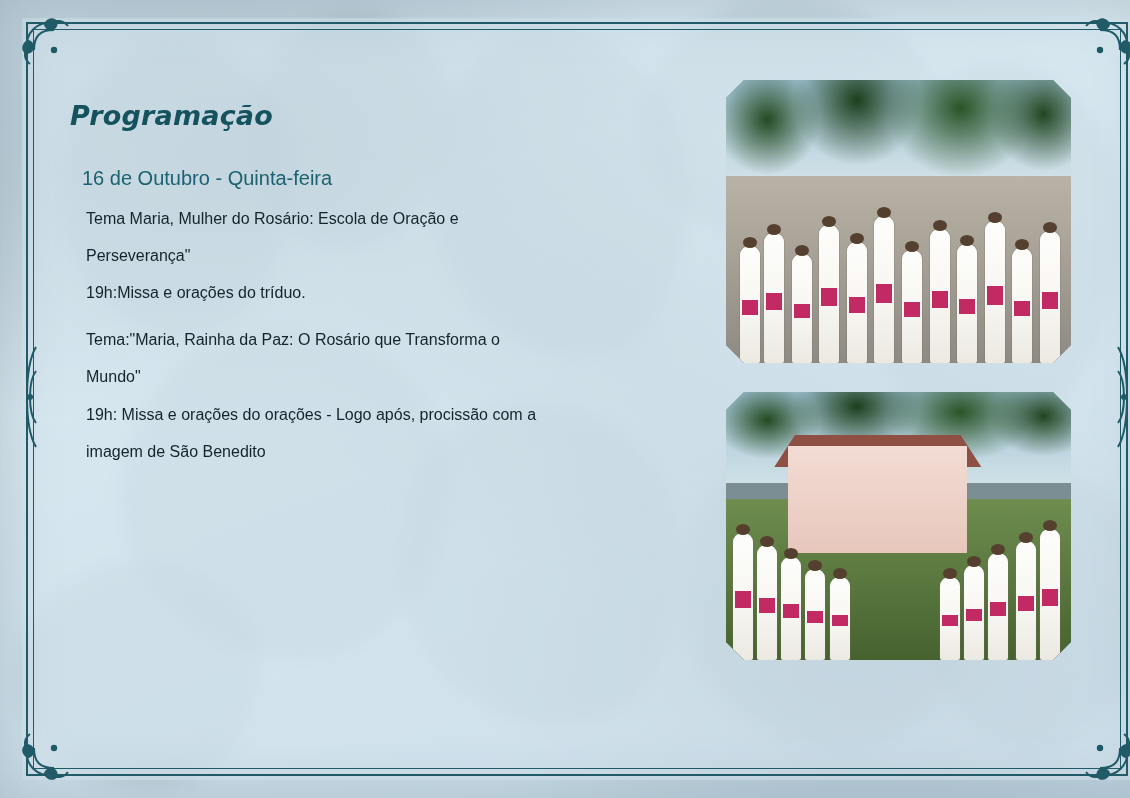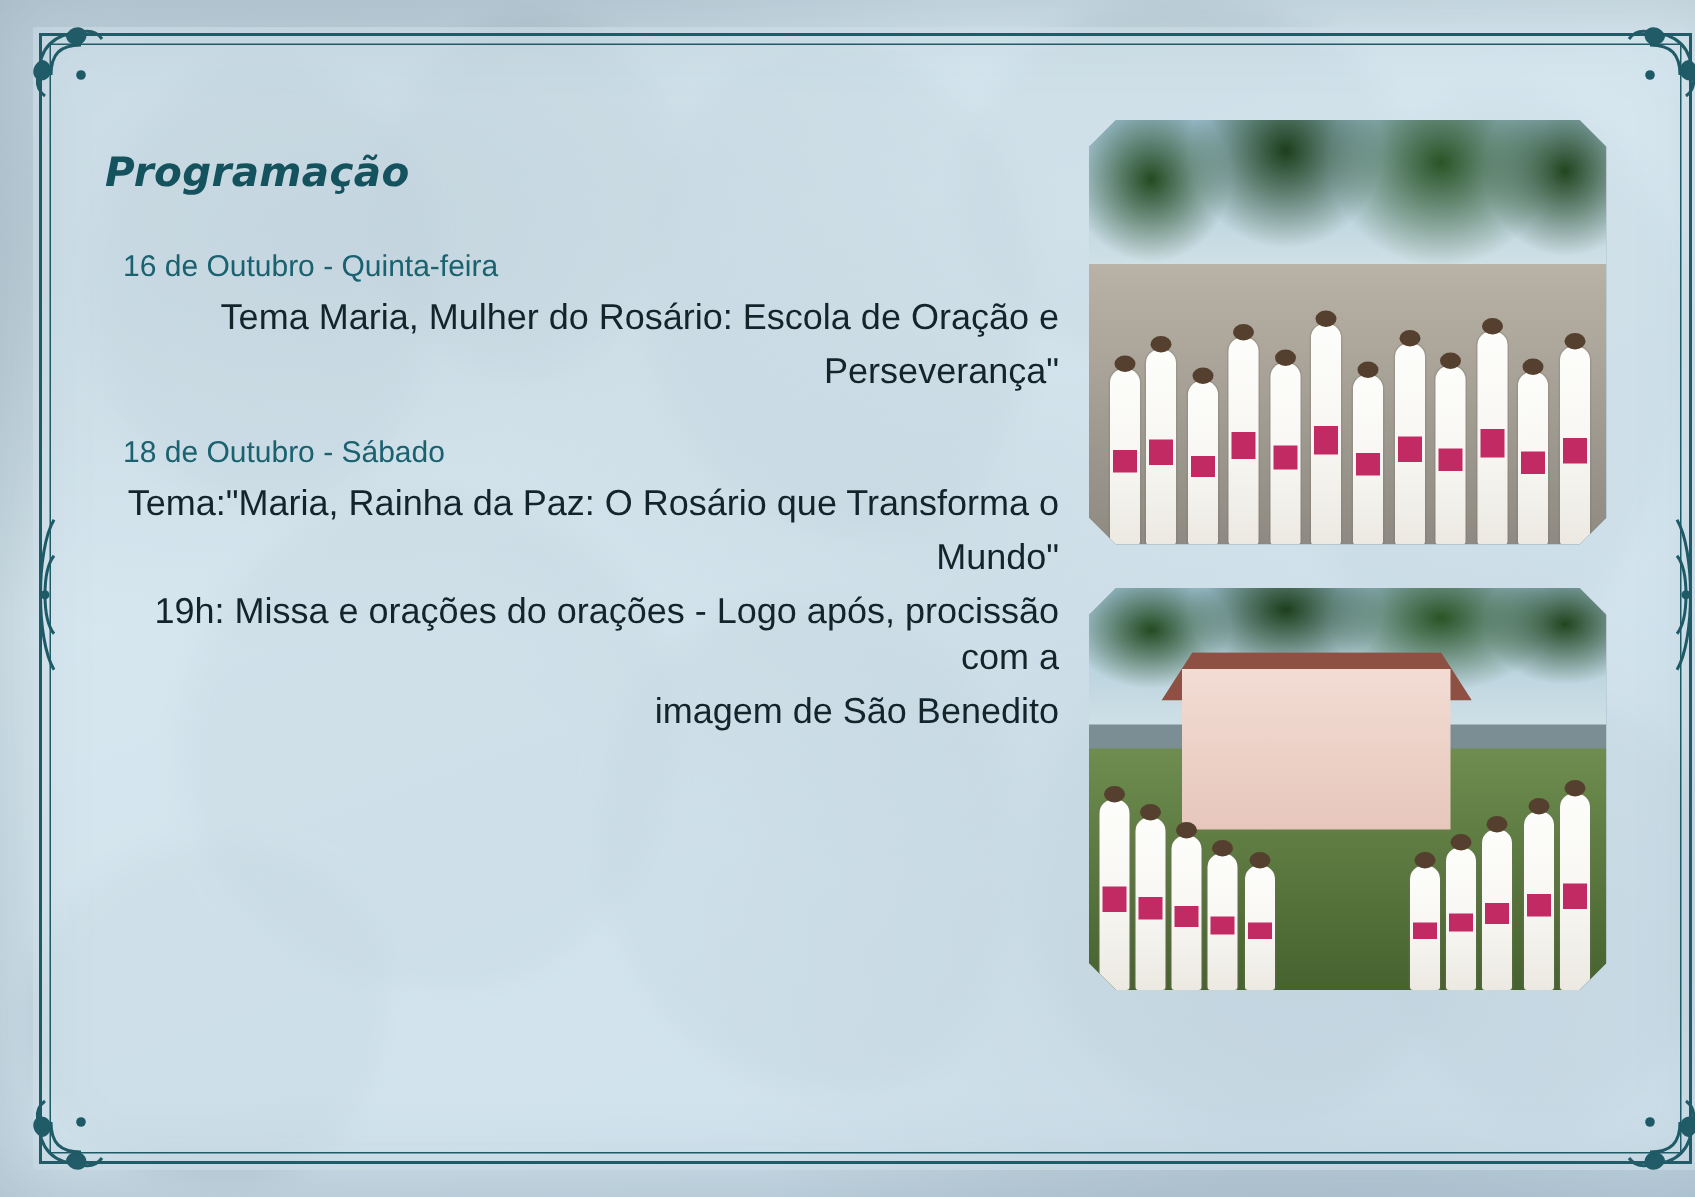--- a/index.html
+++ b/index.html
@@ -105,25 +105,24 @@
   }
   .block { margin-bottom: 26px; }
   .block:last-child { margin-bottom: 0; }
   .day {
     font-size: 20px;
     color: #1b6270;
     margin: 0 0 2px 12px;
     line-height: 1.35;
   }
   .line {
-    font-size: 24px;
+    font-size: 16px;
     color: #13242b;
     line-height: 1.32;
-    margin: 4px;
-    text-align: right;
+    margin: 16px;
   }
 
   
   .photo {
     position: absolute;
     background: #7a8e93;
     box-shadow: 0 2px 7px rgba(25,55,65,.35);
     -webkit-clip-path: polygon(
        0 18px, 9px 9px, 18px 0,
        calc(100% - 18px) 0, calc(100% - 9px) 9px, 100% 18px,
@@ -294,25 +293,25 @@
     </svg>
   </div>
 
   <div class="content">
     <h1 class="title">Programação</h1>
 
     <div class="block">
       <p class="day">16 de Outubro - Quinta-feira</p>
       <p class="line">Tema Maria, Mulher do Rosário: Escola de Oração e</p>
       <p class="line">Perseverança"</p>
+      <p class="line">19h:Missa e orações do tríduo.</p>
     </div>
 
 
     <div class="block">
-      <p class="day">18 de Outubro - Sábado</p>
       <p class="line">Tema:"Maria, Rainha da Paz: O Rosário que Transforma o</p>
       <p class="line">Mundo"</p>
       <p class="line">19h: Missa e orações do orações - Logo após, procissão com a</p>
       <p class="line">imagem de São Benedito</p>
     </div>
   </div>
 
   <div class="photo photo-1">
     <div class="ph-sky"></div>
     <div class="ph-trees"></div>

